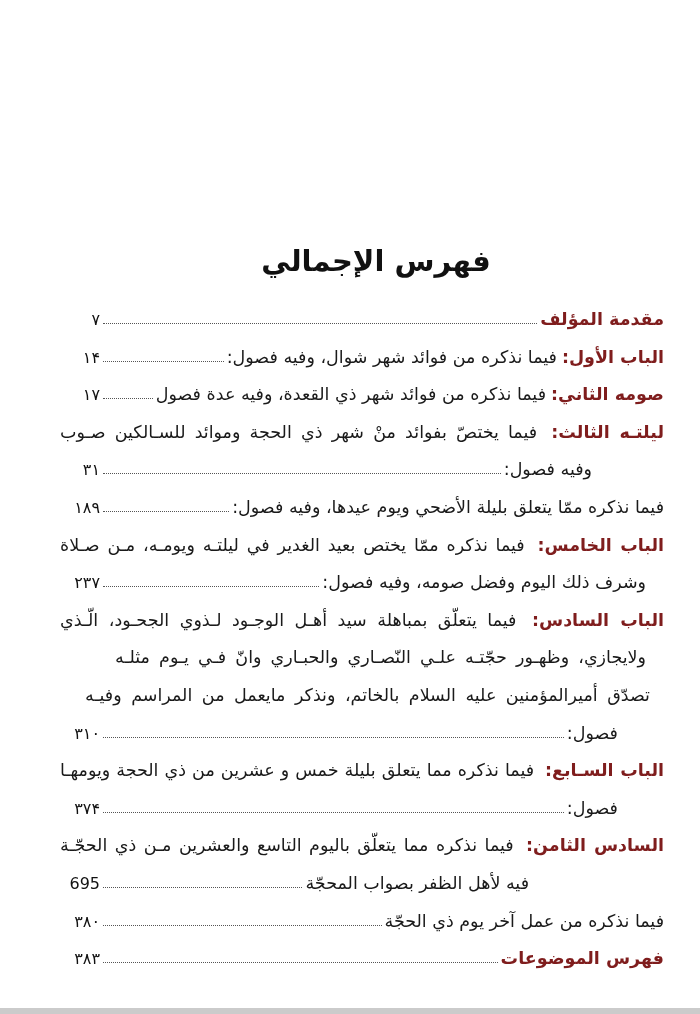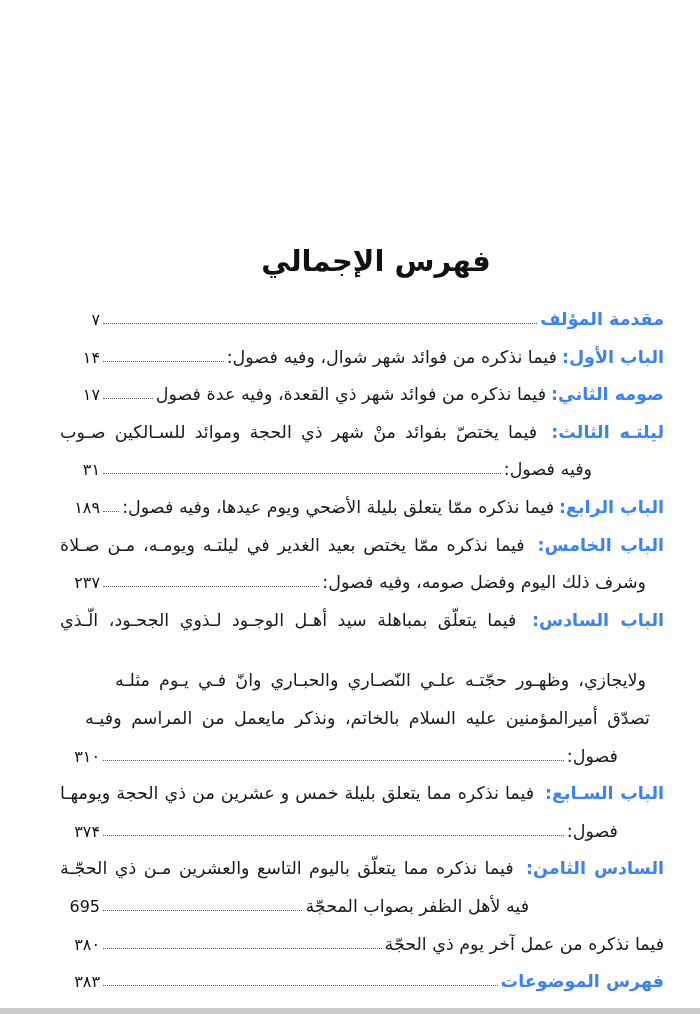--- a/index.html
+++ b/index.html
@@ -35,21 +35,21 @@
   .row{
     display:flex;
     direction:rtl;
     align-items:baseline;
     height:37.6px;
     line-height:37.6px;
     white-space:nowrap;
     overflow:hidden;
     font-size:17.5px;
   }
-  .row .label{font-weight:bold;color:#3b82f6;}
+  .row .label{font-weight:bold;color:#7f1d1d;}
   .row .txt{color:#1a1a1a;}
   .row .label + .txt{margin-right:5px;}
   .leader{
     flex:1 1 auto;
     min-width:6px;
     border-bottom:1.5px dotted #555;
     margin:0 3px;
     transform:translateY(-1px);
   }
   .pagenum{
@@ -97,33 +97,32 @@
         <span class="leader"></span>
         <span class="pagenum">۱۷</span>
       </div>
       <div class="row just"><span class="label">ليلتـه الثالث:</span><span class="txt"> فيما يختصّ بفوائد منْ شهر ذي الحجة وموائد للسـالكين صـوب المحجّـة،</span></div>
       <div class="row" style="padding-right: 72px;">
         <span class="txt">وفيه فصول:</span>
         <span class="leader"></span>
         <span class="pagenum">۳۱</span>
       </div>
       <div class="row">
-        <span class="label">الباب الرابع:</span>
         <span class="txt"> فيما نذكره ممّا يتعلق بليلة الأضحي ويوم عيدها، وفيه فصول:</span>
         <span class="leader"></span>
         <span class="pagenum">۱۸۹</span>
       </div>
       <div class="row just"><span class="label">الباب الخامس:</span><span class="txt"> فيما نذكره ممّا يختص بعيد الغدير في ليلتـه ويومـه، مـن صـلاة ودعـاء،</span></div>
       <div class="row" style="padding-right: 18px;">
         <span class="txt">وشرف ذلك اليوم وفضل صومه، وفيه فصول:</span>
         <span class="leader"></span>
         <span class="pagenum">۲۳۷</span>
       </div>
       <div class="row just"><span class="label">الباب السادس:</span><span class="txt"> فيما يتعلّق بمباهلة سيد أهـل الوجـود لـذوي الجحـود، الّـذي لايسـاوي</span></div>
-      <div class="row just" style="padding-right: 18px; padding-left: 55px; margin-top: 23px;"><span class="txt">ولايجازي، وظهـور حجّتـه علـي النّصـاري والحبـاري وانّ فـي يـوم مثلـه</span></div>
+      <div class="row just" style="padding-right: 18px; padding-left: 55px;"><span class="txt">ولايجازي، وظهـور حجّتـه علـي النّصـاري والحبـاري وانّ فـي يـوم مثلـه</span></div>
       <div class="row just" style="padding-right: 14px; padding-left: 25px;"><span class="txt">تصدّق أميرالمؤمنين عليه السلام بالخاتم، ونذكر مايعمل من المراسم وفيـه</span></div>
       <div class="row" style="padding-right: 46px;">
         <span class="txt">فصول:</span>
         <span class="leader"></span>
         <span class="pagenum">۳۱۰</span>
       </div>
       <div class="row just"><span class="label">الباب السـابع:</span><span class="txt"> فيما نذكره مما يتعلق بليلة خمس و عشرين من ذي الحجة ويومهـا و فيـه</span></div>
       <div class="row" style="padding-right: 46px;">
         <span class="txt">فصول:</span>
         <span class="leader"></span>

